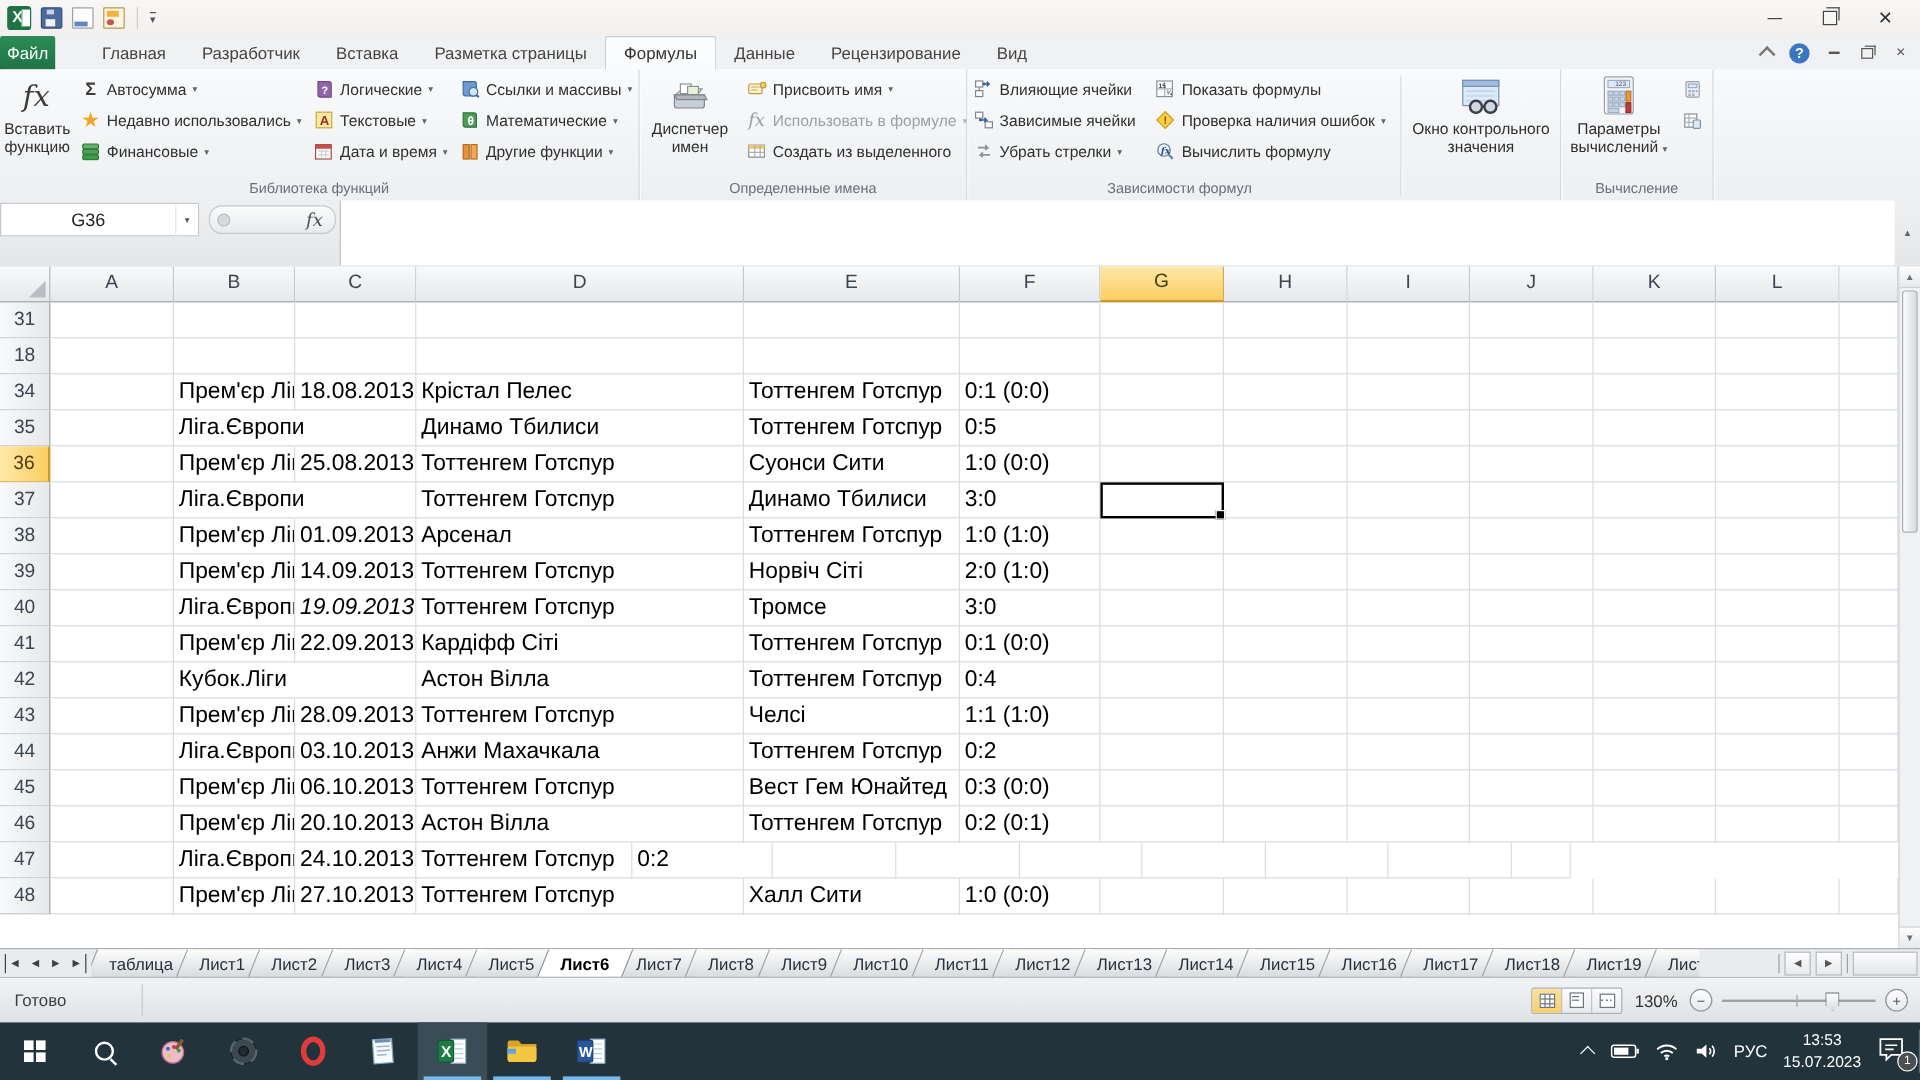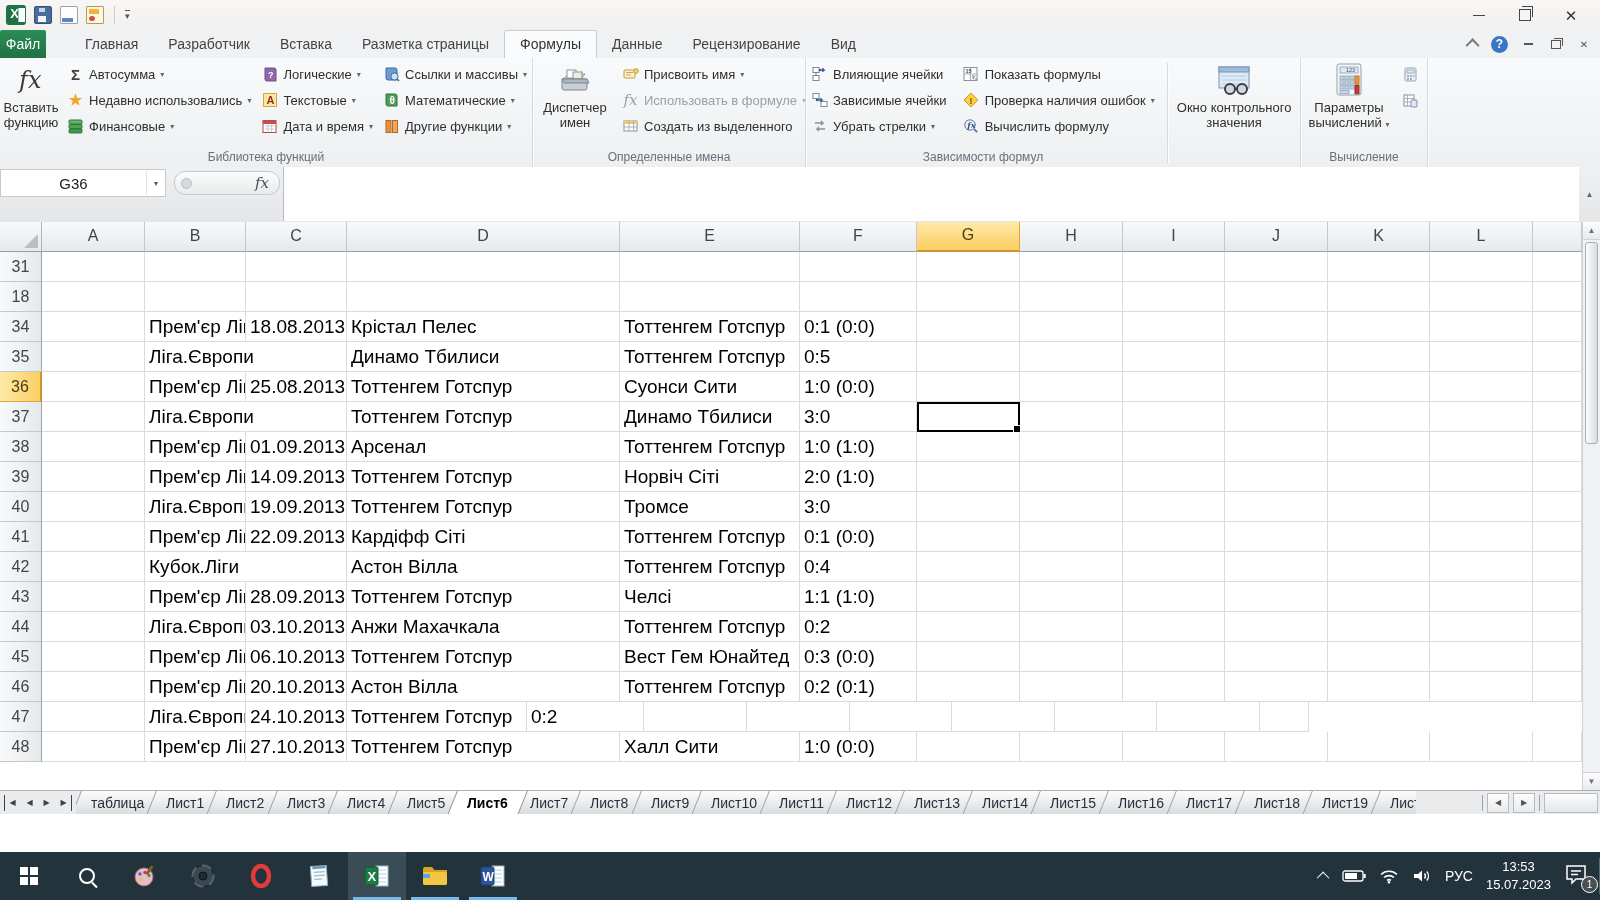--- a/index.html
+++ b/index.html
@@ -753,21 +753,21 @@
           <div class="cell" style="width: 102px;"></div>
           <div class="cell" style="width: 103px;"></div>
           <div class="cell filler" style="width: 49px;"></div>
         </div>
         <div class="grow">
           <div class="rowh">40</div>
           <div class="cell" style="width: 103px;"></div>
           <div class="cell" style="width: 101px;">
             <span>Ліга.Європи</span>
           </div>
-          <div class="cell" style="width: 101px;">
+          <div class="cell" style="width: 101px; font-style: italic;">
             <span>19.09.2013</span>
           </div>
           <div class="cell" style="width: 273px;">
             <span>Тоттенгем Готспур</span>
           </div>
           <div class="cell" style="width: 180px;">
             <span>Тромсе</span>
           </div>
           <div class="cell" style="width: 117px;">
             <span>3:0</span>
@@ -1069,20 +1069,44 @@
       </div>
     <div class="tctrl">
       <div class="vline"></div>
       <div class="sbtn">◀</div>
       <div class="sbtn">▶</div>
       <div class="vline"></div>
       <div class="stub"></div>
     </div>
   </div>
 
+  <div class="statusbar">
+    <div class="ready">Готово</div>
+    <div class="st-sep"></div>
+    <div class="st-right">
+      <div class="viewbtns">
+        <div class="vbtn active">
+            <div class="g1"></div>
+          </div>
+        <div class="vbtn">
+            <div class="g2"></div>
+          </div>
+        <div class="vbtn">
+            <div class="g3"></div>
+          </div>
+      </div>
+      <span class="zoomtxt">130%</span>
+      <div class="zbtn">−</div>
+      <div class="ztrack">
+        <div class="mid"></div>
+        <div class="zthumb"></div>
+      </div>
+      <div class="zbtn">+</div>
+    </div>
+  </div>
 
   <div class="taskbar">
     <div class="tk-left">
       <div class="tk">
         <div class="win-logo">
             <div></div>
             <div></div>
             <div></div>
             <div></div>
           </div>

